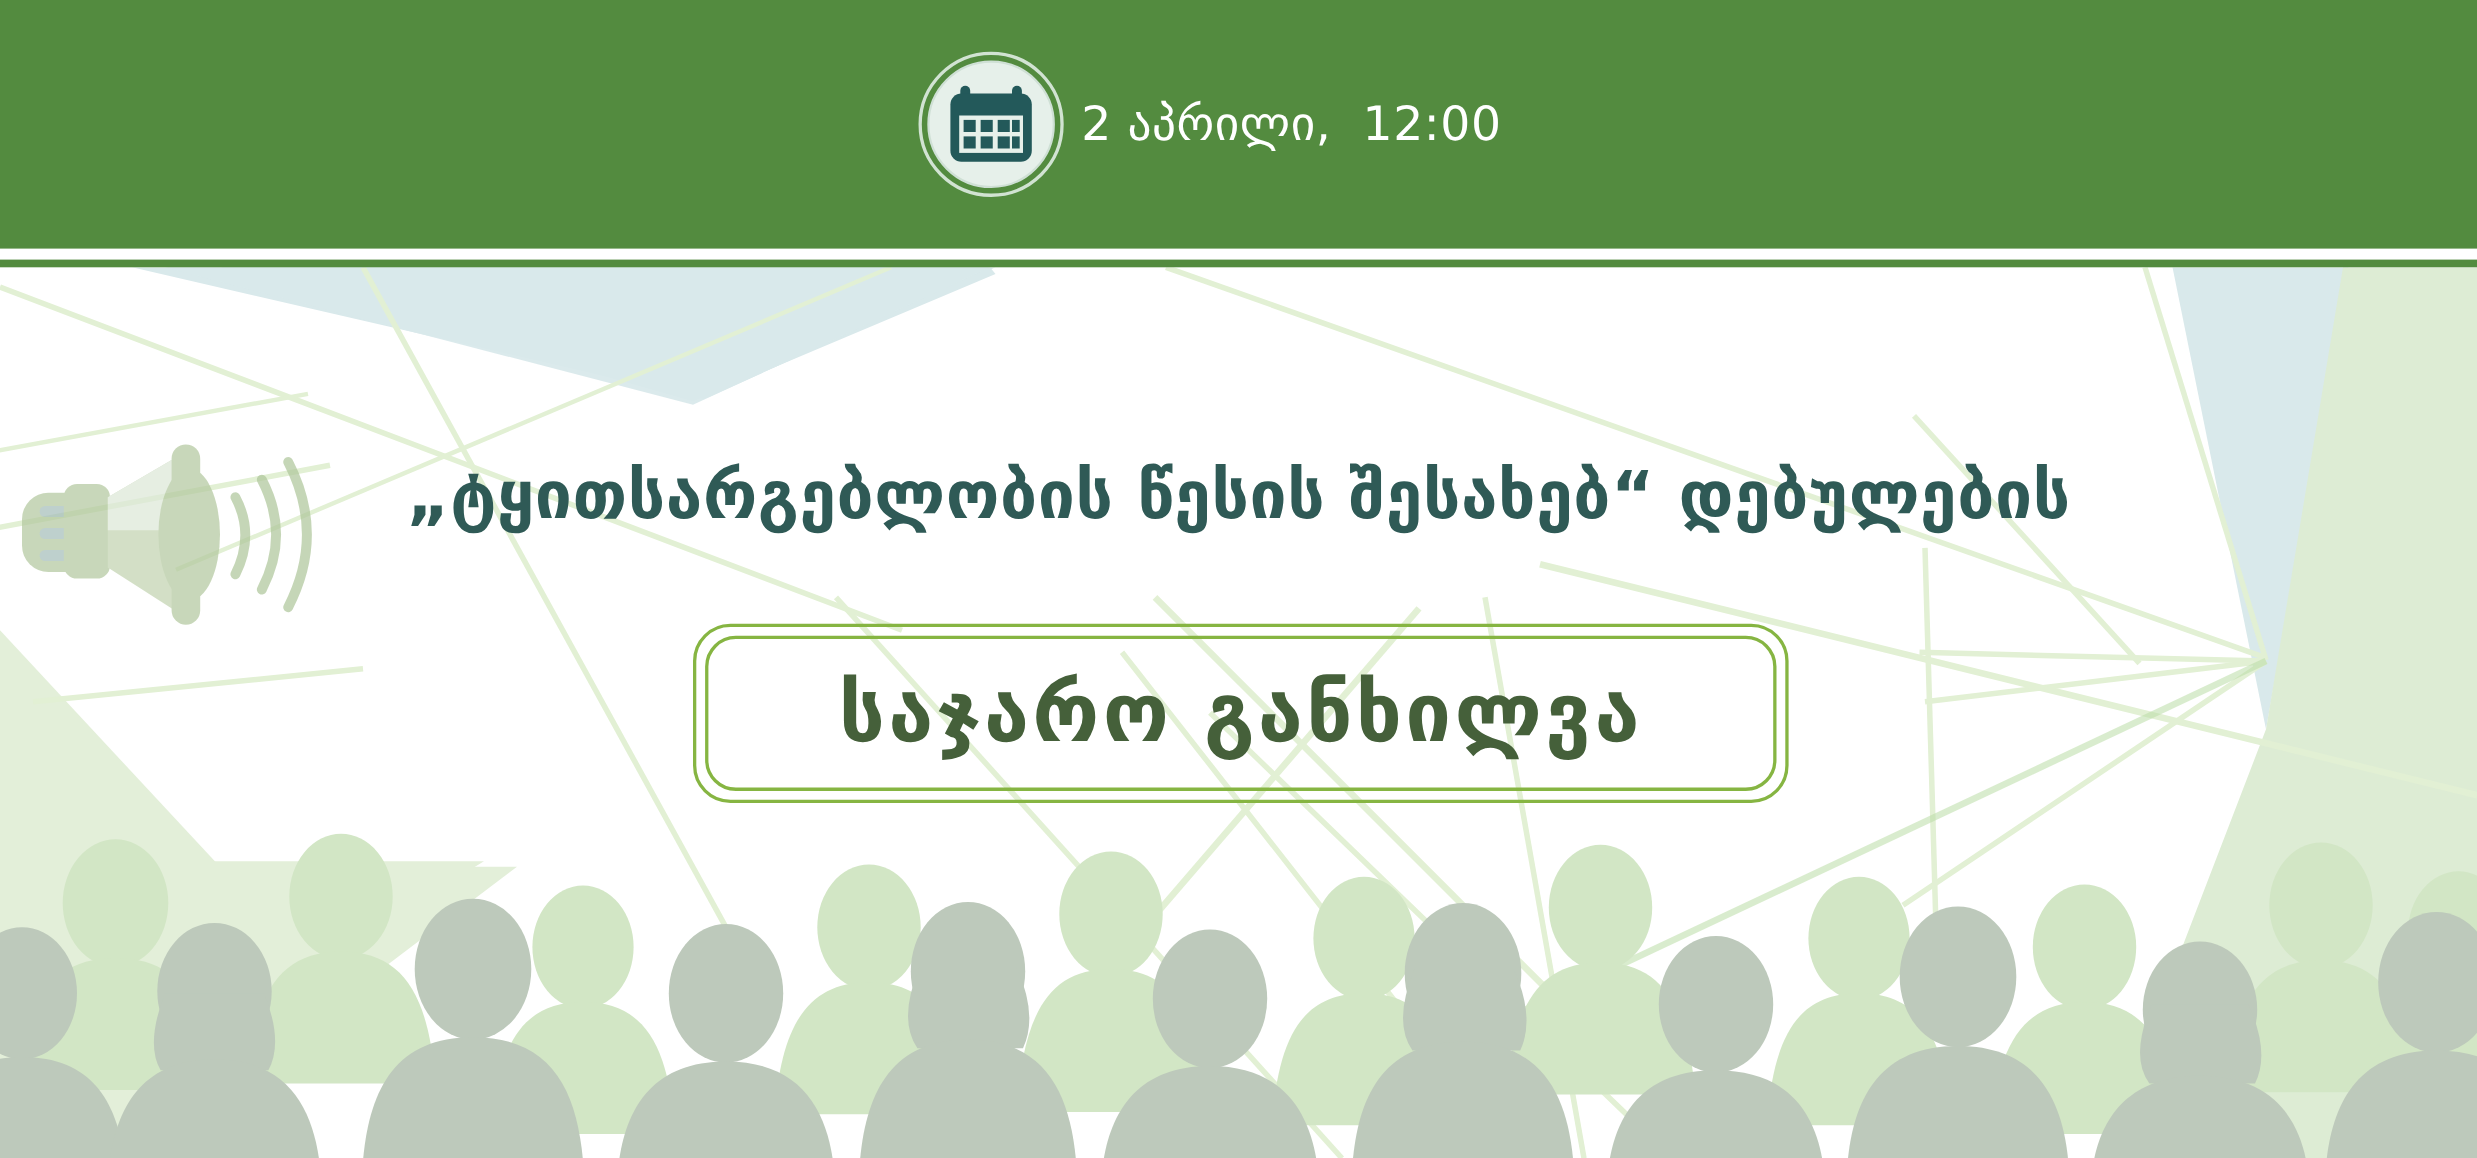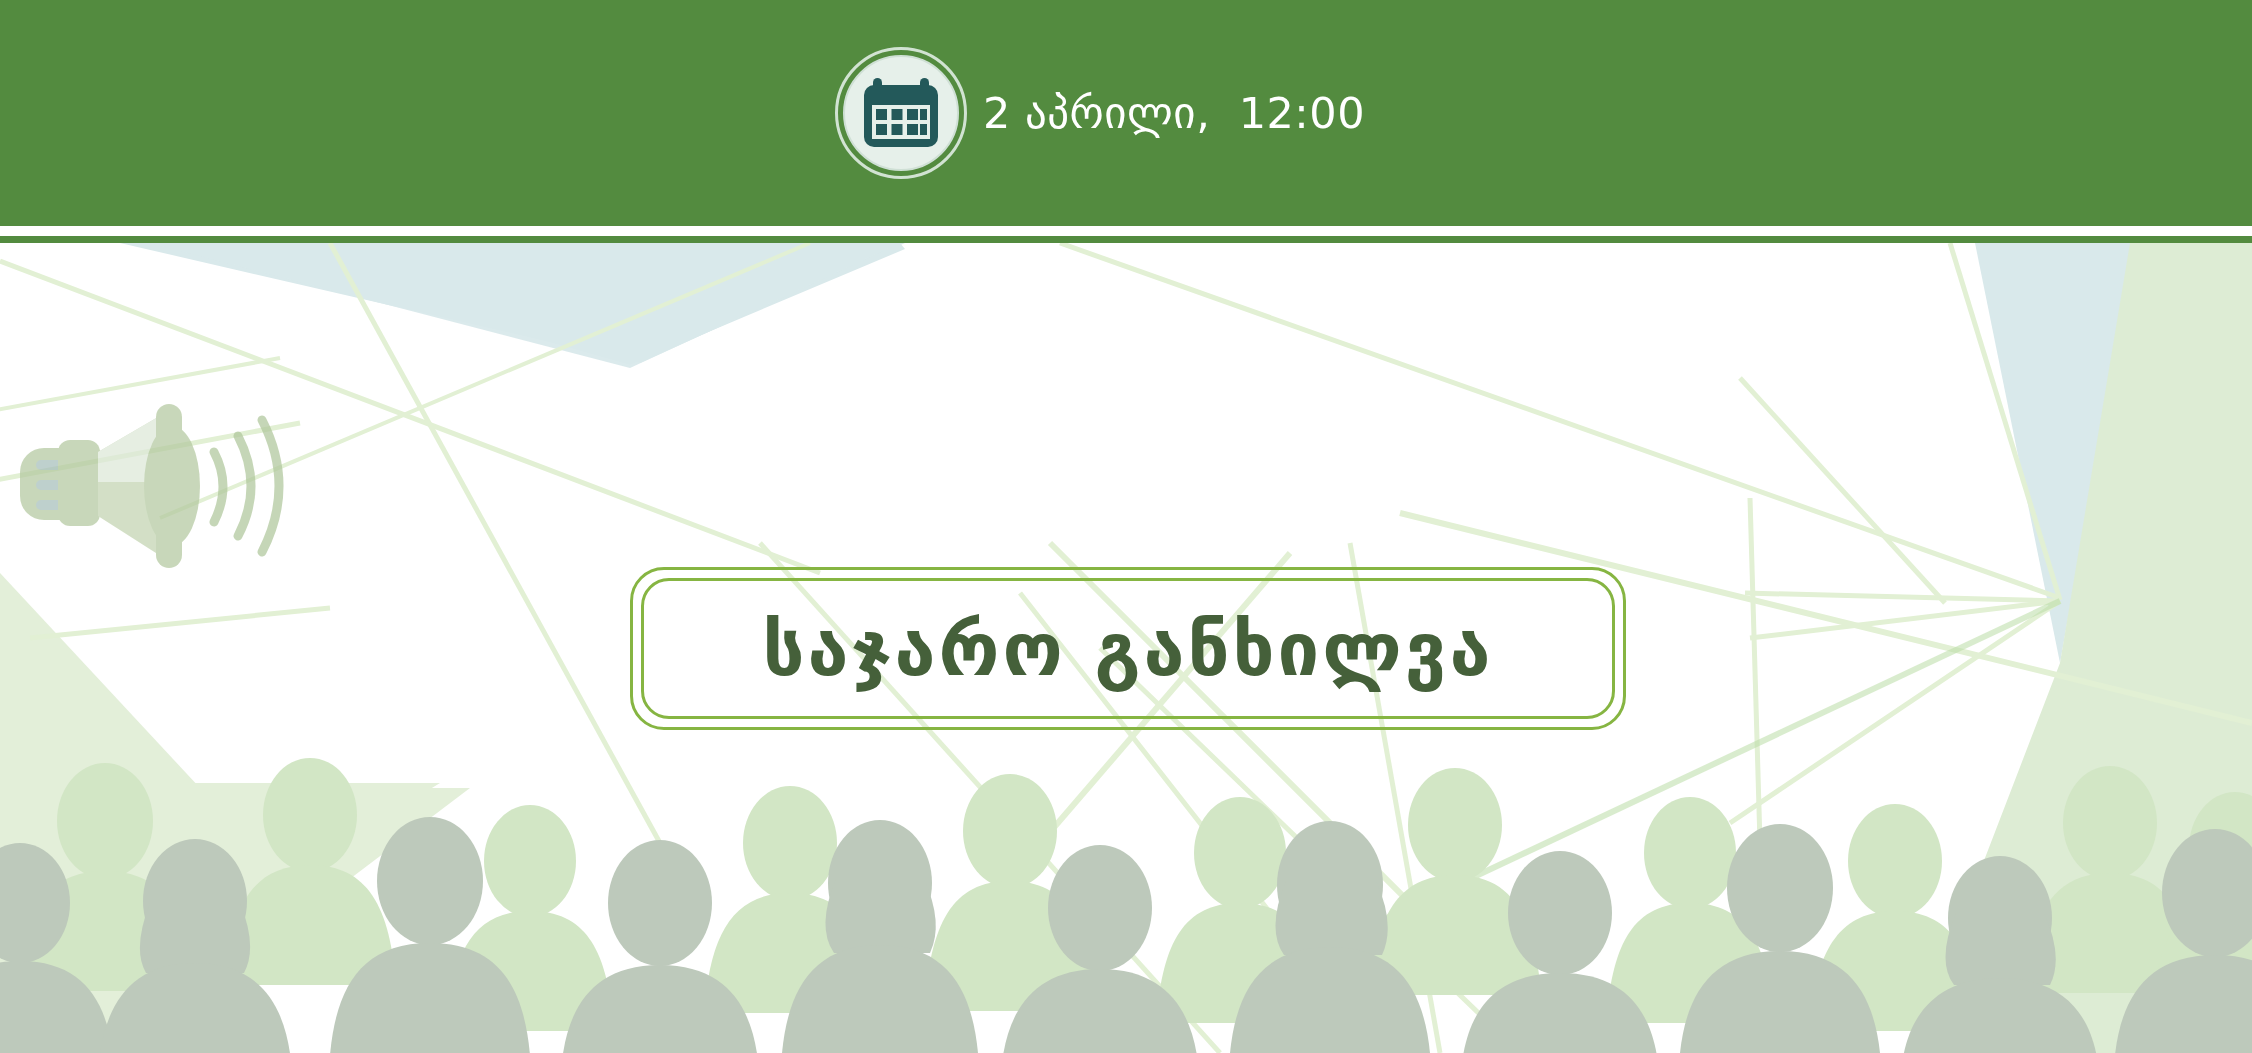--- a/index.html
+++ b/index.html
@@ -339,20 +339,21 @@
             <rect x="58" y="49" width="7" height="11"></rect>
           </g>
         </svg>
       </div>
       <div class="header-text">2 აპრილი,  12:00</div>
     </div>
   </div>
   <div class="header-rule"></div>
 
   <div class="content">
+    <div class="main-title">„ტყითსარგებლობის წესის შესახებ“ დებულების</div>
 
     <div class="callout-wrap">
       <div class="callout-outer"></div>
       <div class="callout-inner">
         <div class="callout-text">საჯარო განხილვა</div>
       </div>
     </div>
   </div>
 
 </div>

